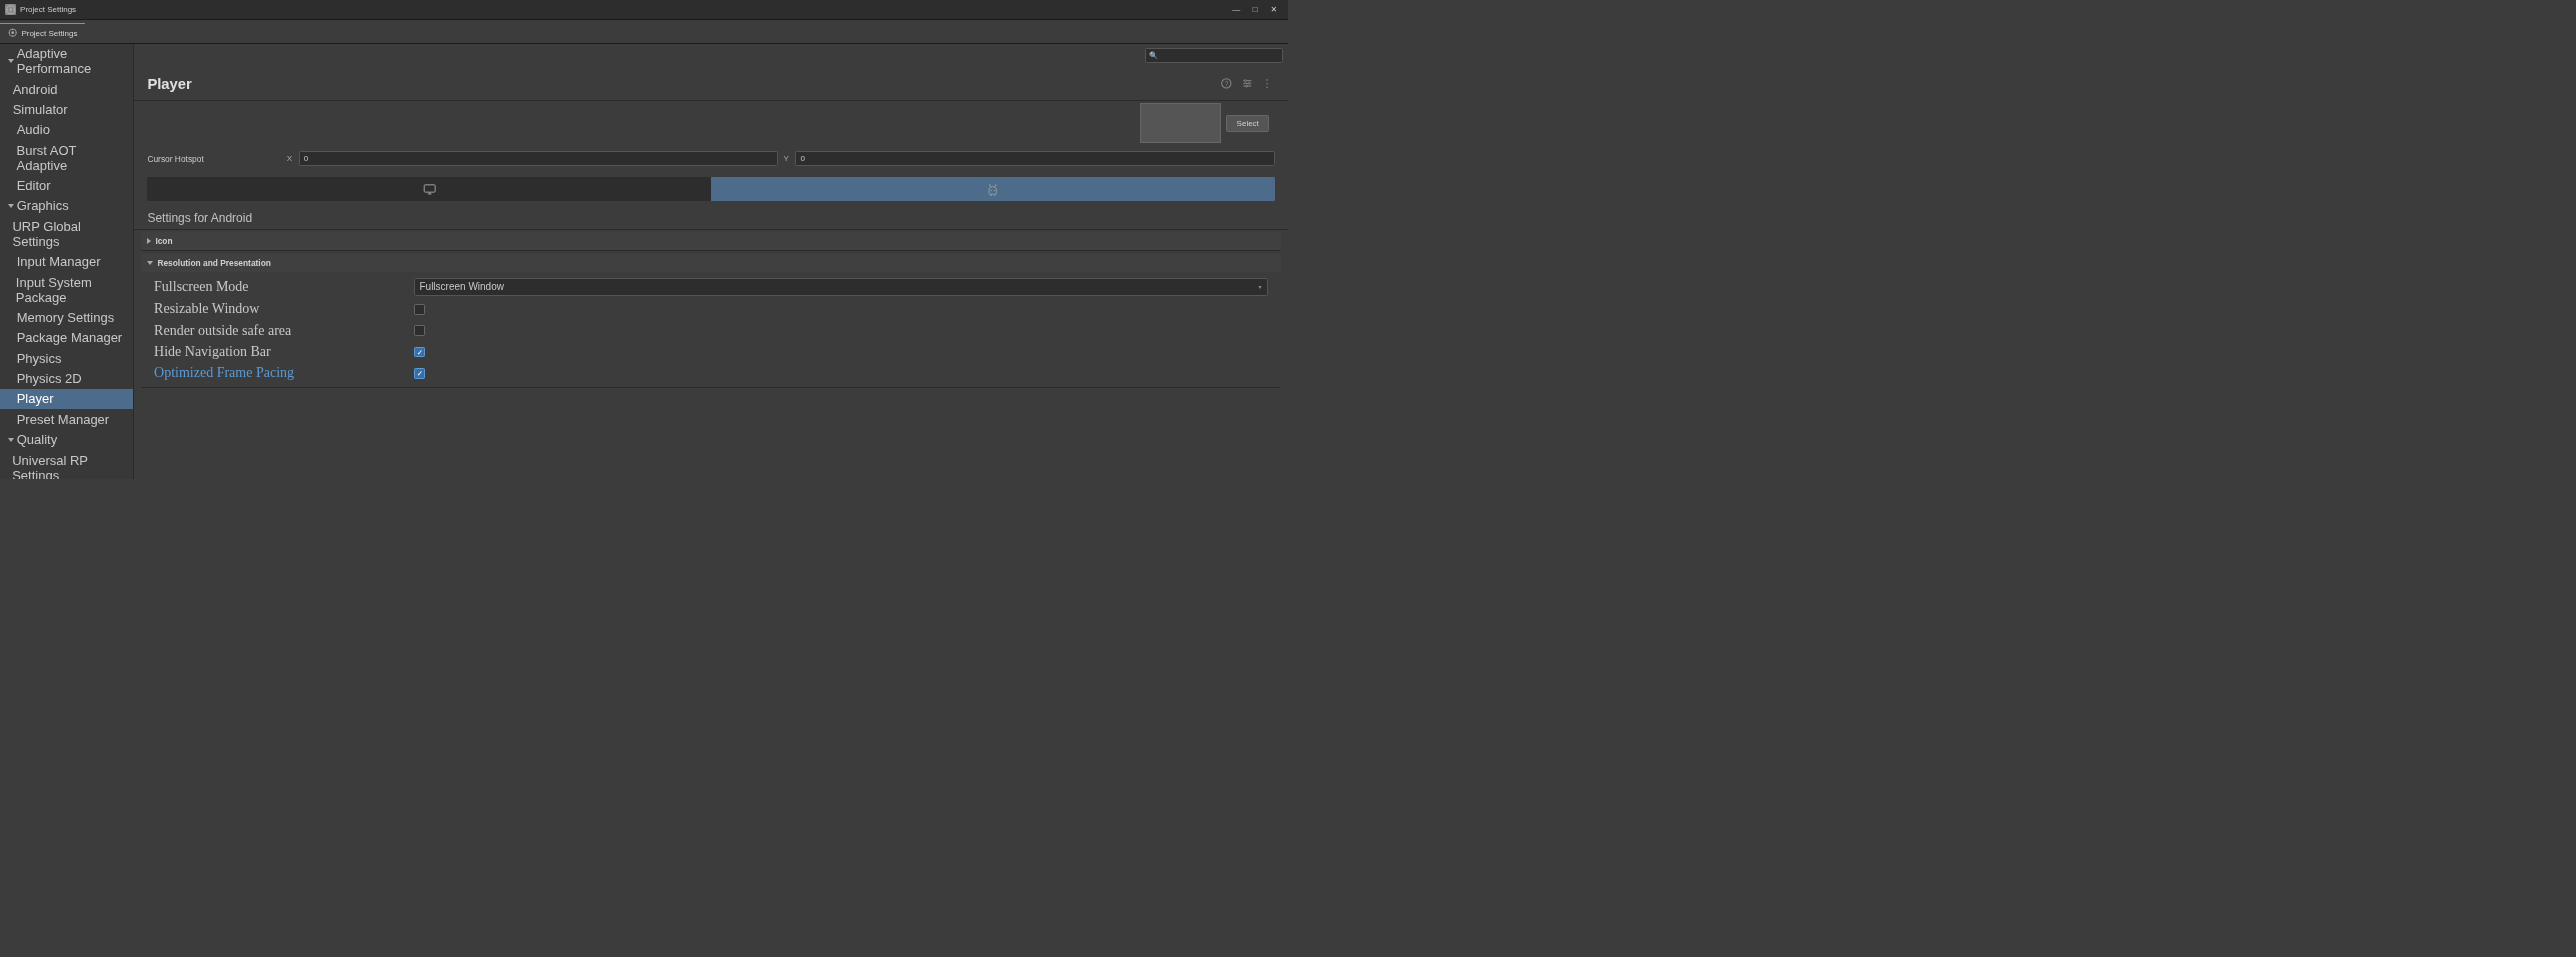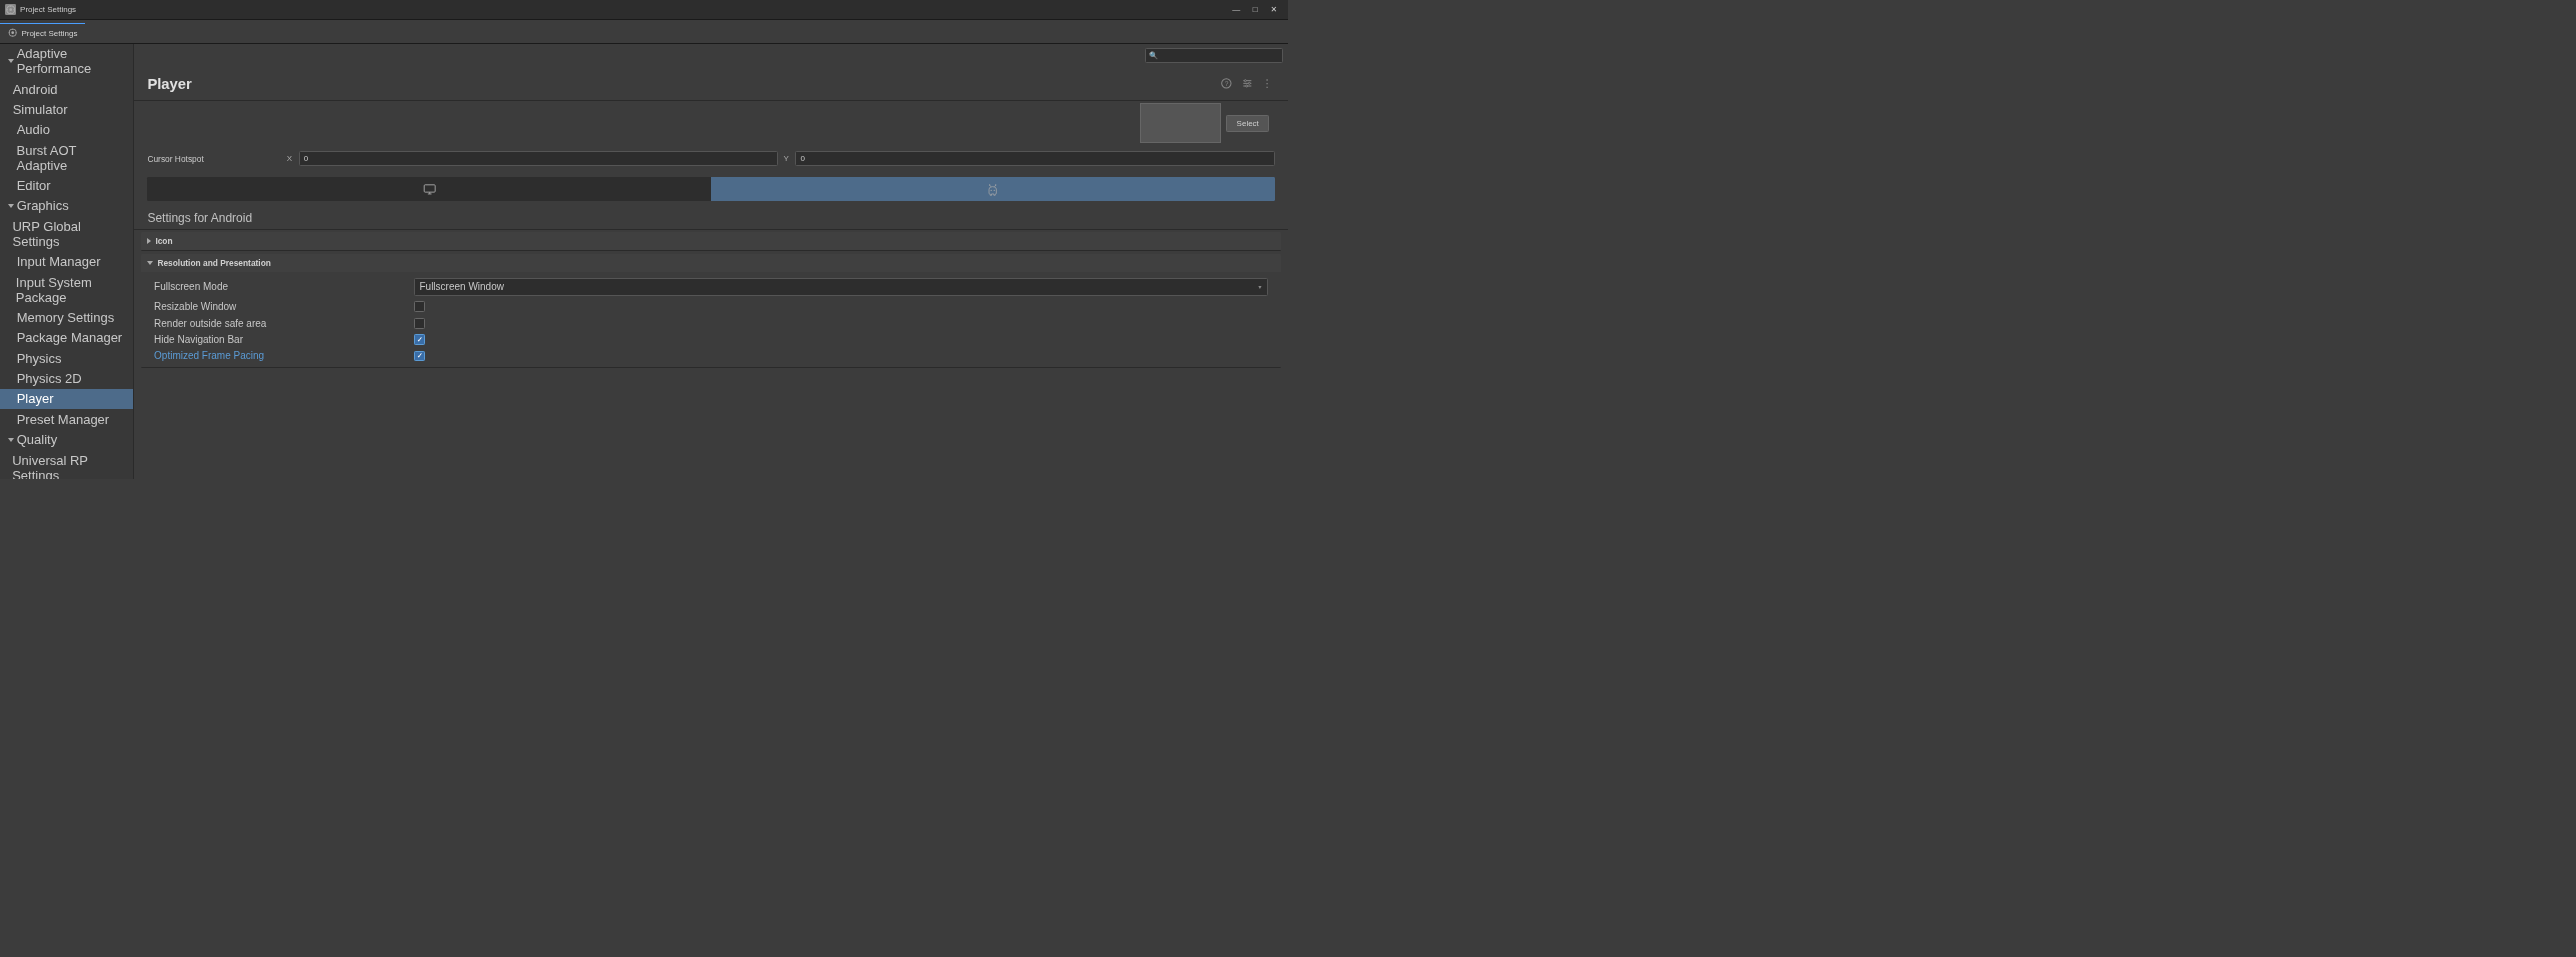--- a/index.html
+++ b/index.html
@@ -298,21 +298,22 @@
     }
     .form-row {
       display: flex;
       align-items: center;
       padding: 2.7px 13.4px;
       gap: 5.4px;
     }
     .form-label {
       flex: 0 0 255px;
       color: #c8c8c8;
-      font-size: 10px;
+      font-size: 14px;
+      font-family: Liberation Serif, serif;
     }
     .form-label.link {
       color: #5b9bd5;
       cursor: pointer;
     }
     .form-control {
       flex: 1;
     }
     .select-control {
       width: 100%;

